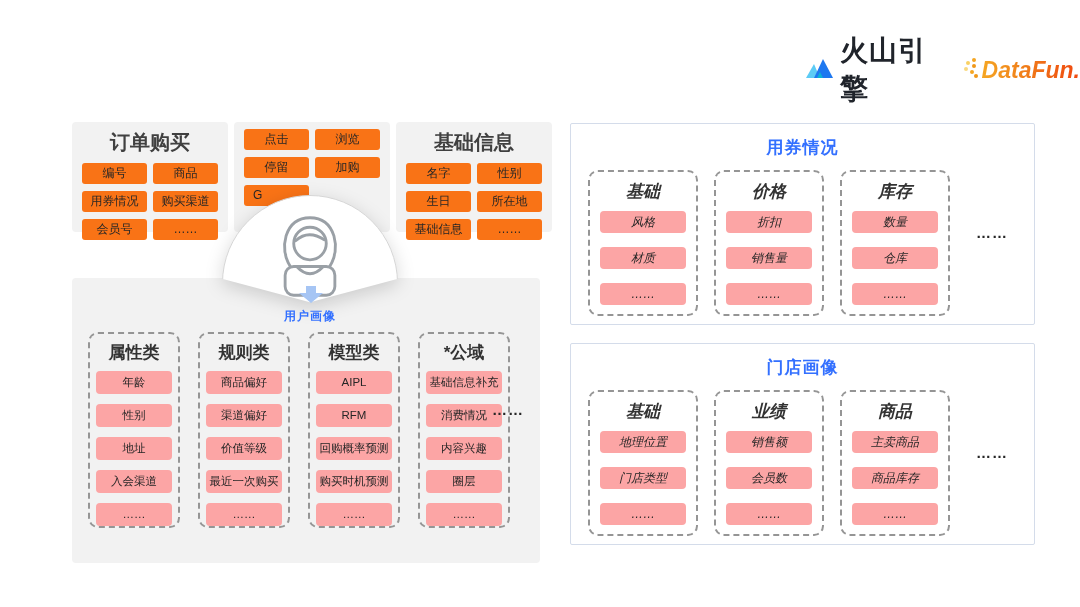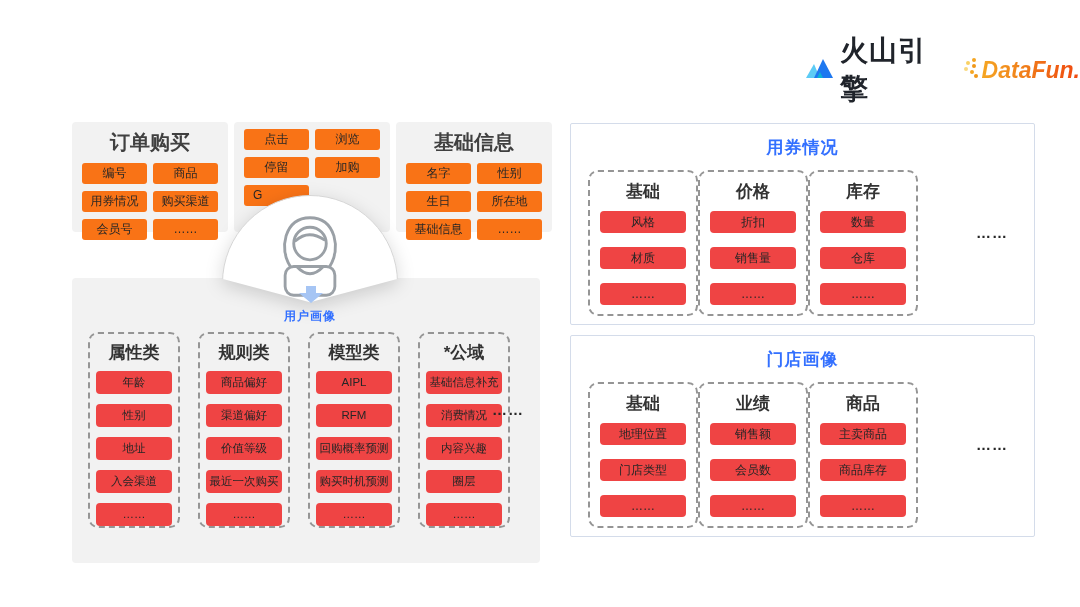--- a/index.html
+++ b/index.html
@@ -48,33 +48,33 @@
     color:#3370ff;font-size:12px;font-weight:600;z-index:6;letter-spacing:1px;
   }
   
   .user-panel{position:absolute;left:72px;top:278px;width:468px;height:285px;background:#f2f2f2;border-radius:4px;z-index:0;}
   .user-cols{position:absolute;left:88px;top:332px;display:flex;gap:18px;z-index:2;}
   .dash-col{box-sizing:border-box;border:2px dashed #959595;border-radius:10px;background:transparent;}
   .user-col{width:92px;height:196px;padding-top:7px;}
   .col-title{text-align:center;font-size:17px;font-weight:700;color:#333;height:24px;line-height:24px;}
   .col-tags{display:flex;flex-direction:column;gap:10px;padding:6px 6px 0;}
   .col-tag{
-    height:23px;line-height:23px;background:#ef4444;border-radius:4px;
+    height:23px;line-height:23px;background:#fca5a5;border-radius:4px;
     font-size:11.5px;color:#262626;text-align:center;white-space:nowrap;overflow:hidden;
   }
   .more-dots{position:absolute;font-size:15px;font-weight:700;color:#262626;letter-spacing:1px;z-index:2;}
   .user-more{left:492px;top:401px;}
   
   .right-panel{position:absolute;left:570px;width:465px;height:202px;background:#fff;
     border:1px solid #d4dcea;border-radius:2px;box-sizing:border-box;}
   .panel-product{top:123px;}
-  .panel-store{top:335px;}
+  .panel-store{top:343px;}
   .panel-title{position:absolute;left:0;top:12px;width:100%;text-align:center;
     color:#3370ff;font-size:17px;font-weight:600;letter-spacing:1px;}
-  .panel-cols{position:absolute;left:17px;top:46px;display:flex;gap:0;}
+  .panel-cols{position:absolute;left:17px;top:46px;display:flex;gap:16px;font-style:italic;}
   .panel-col{width:110px;height:146px;padding-top:8px;}
   .panel-col .col-tags{gap:14px;padding:7px 10px 0;}
   .panel-col .col-tag{height:22px;line-height:22px;font-size:12px;}
   .panel-more{left:405px;top:100px;position:absolute;}
 </style>
 </head>
 <body>
 
 <div id="canvas">
 

